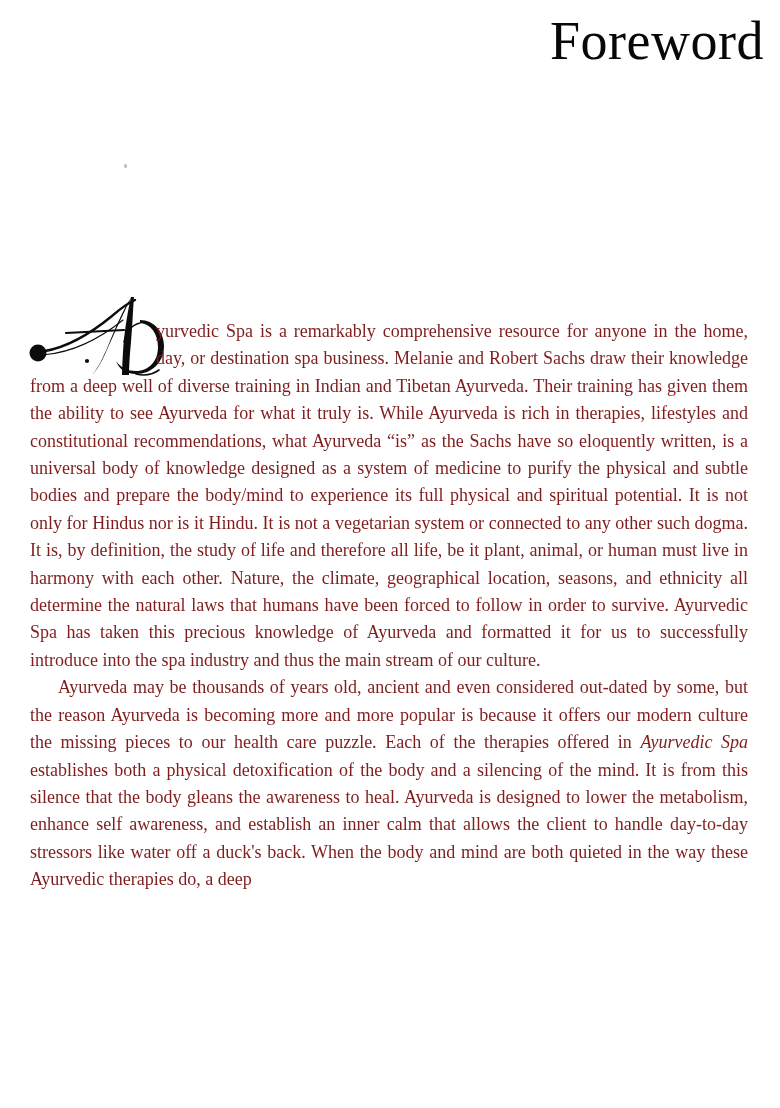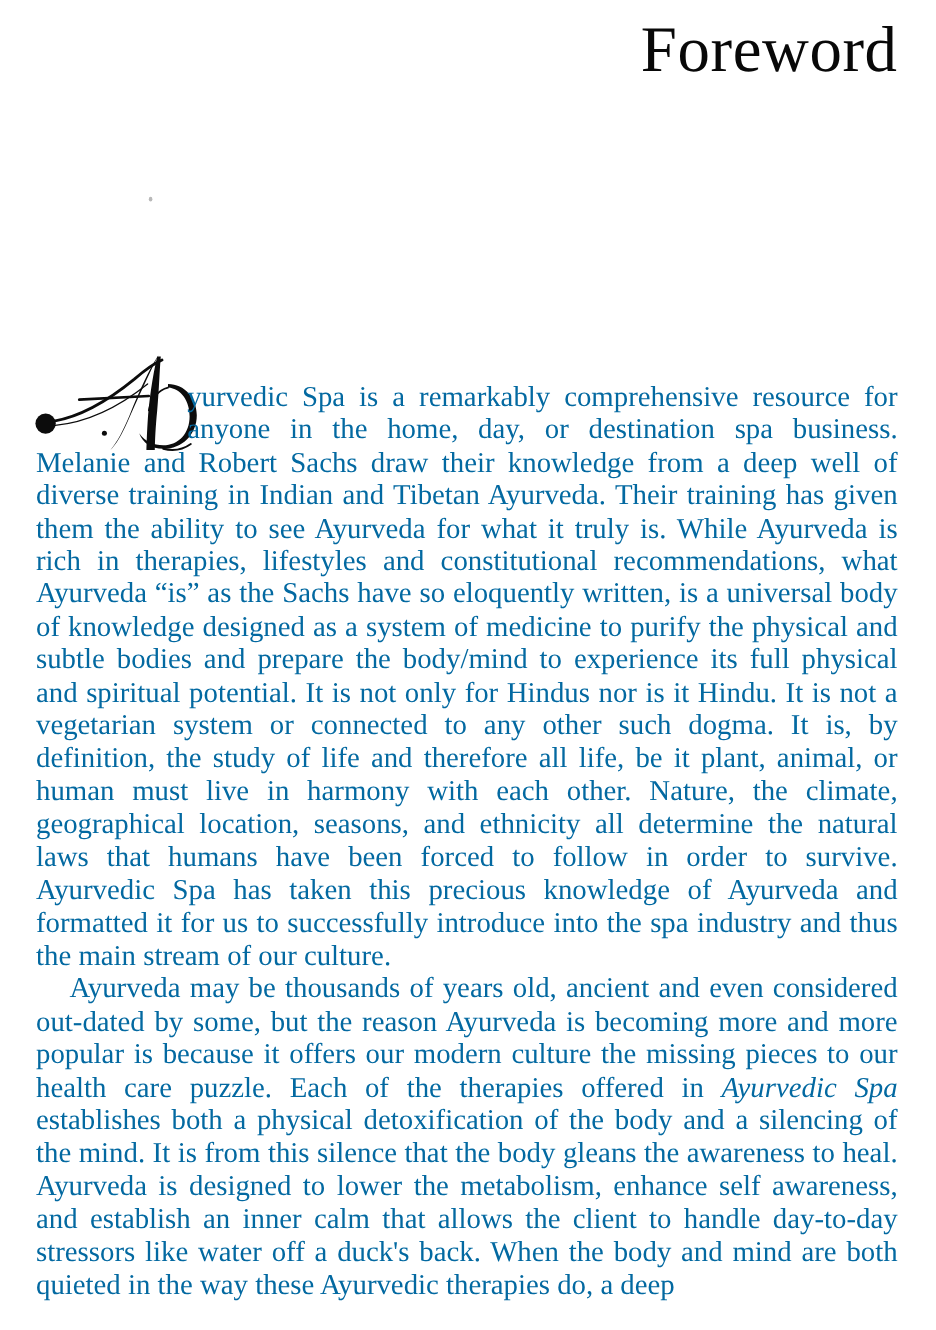--- a/index.html
+++ b/index.html
@@ -16,42 +16,42 @@
     overflow: hidden;
     font-family: "Liberation Serif", "DejaVu Serif", serif;
     color: #0c0c0c;
   }
 
   
   #chapter-title {
     position: absolute;
     top: 12px;
     left: 0;
-    right: 32px;
+    right: 16px;
     text-align: right;
     font-family: "Liberation Serif", "DejaVu Serif", serif;
     font-size: 54px;
     line-height: 1.1;
     letter-spacing: 0.5px;
     color: #080808;
     font-weight: 400;
   }
 
   
   #body-text {
     position: absolute;
     top: 318px;
     left: 30px;
     width: 718px;
-    font-size: 24px;
+    font-size: 18px;
     line-height: 27.4px;
     text-align: justify;
     text-justify: inter-word;
     hyphens: manual;
-    color: #0369a1;
+    color: #7f1d1d;
   }
 
   #body-text p {
     margin: 0;
   }
 
   p.para-indent {
     text-indent: 28px;
   }
 

